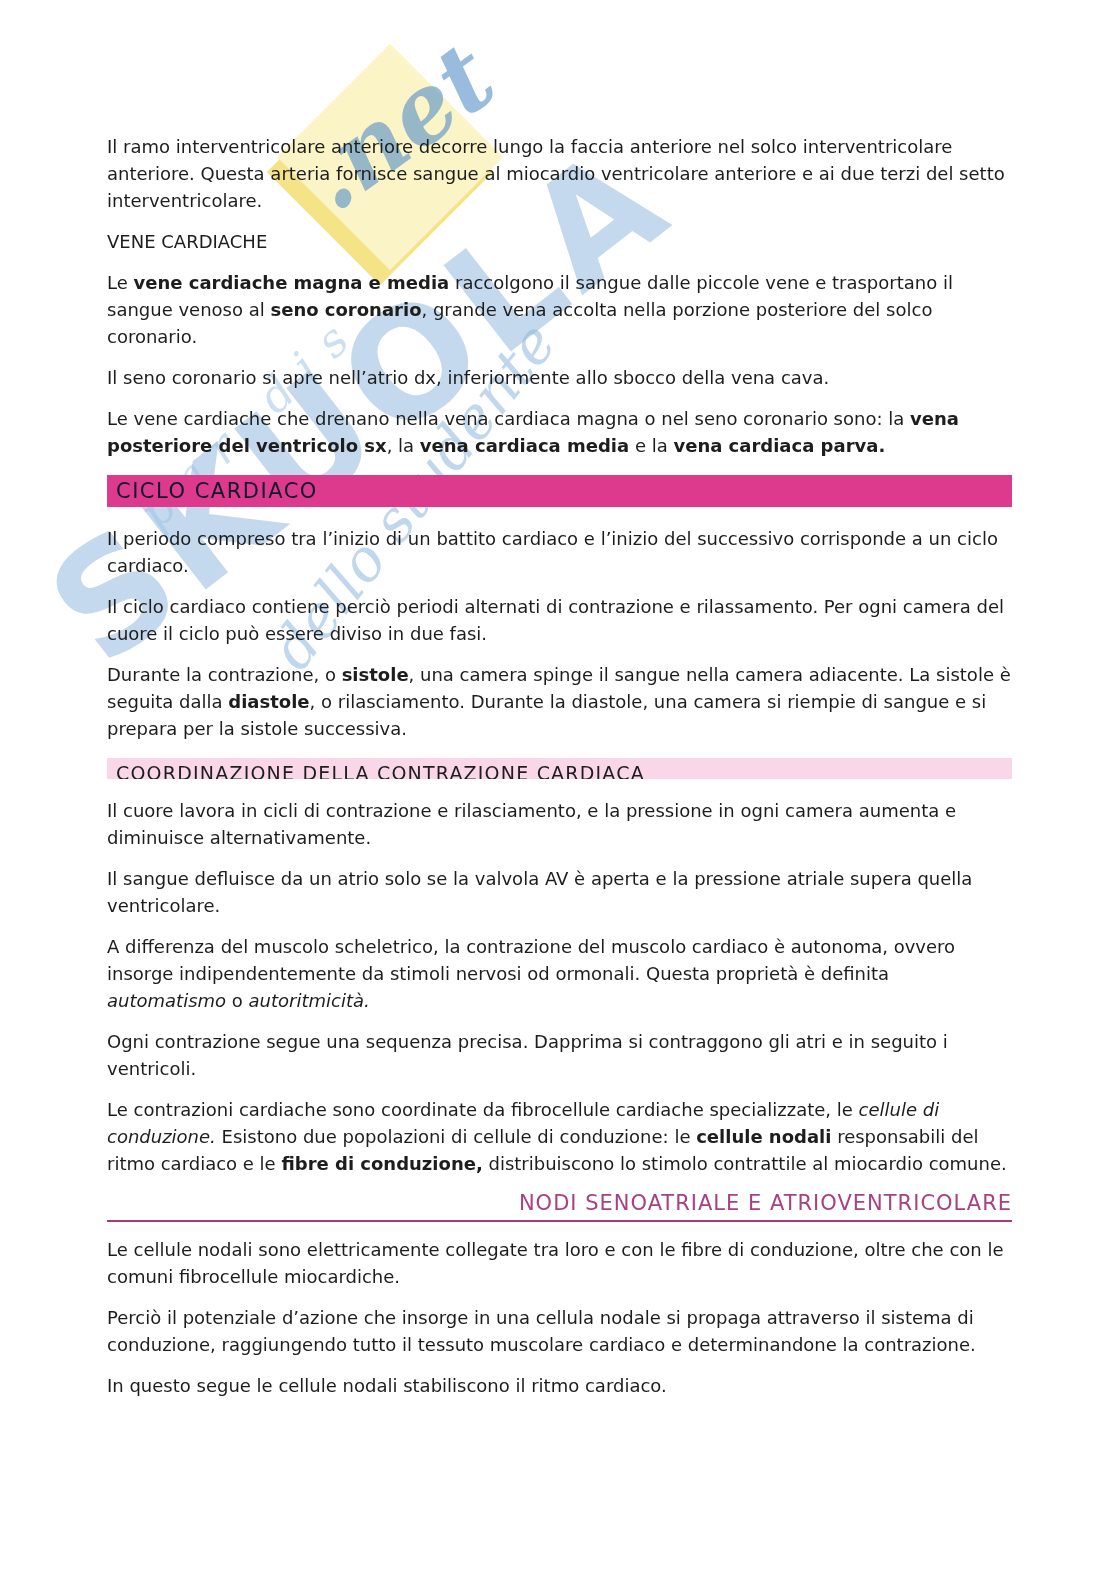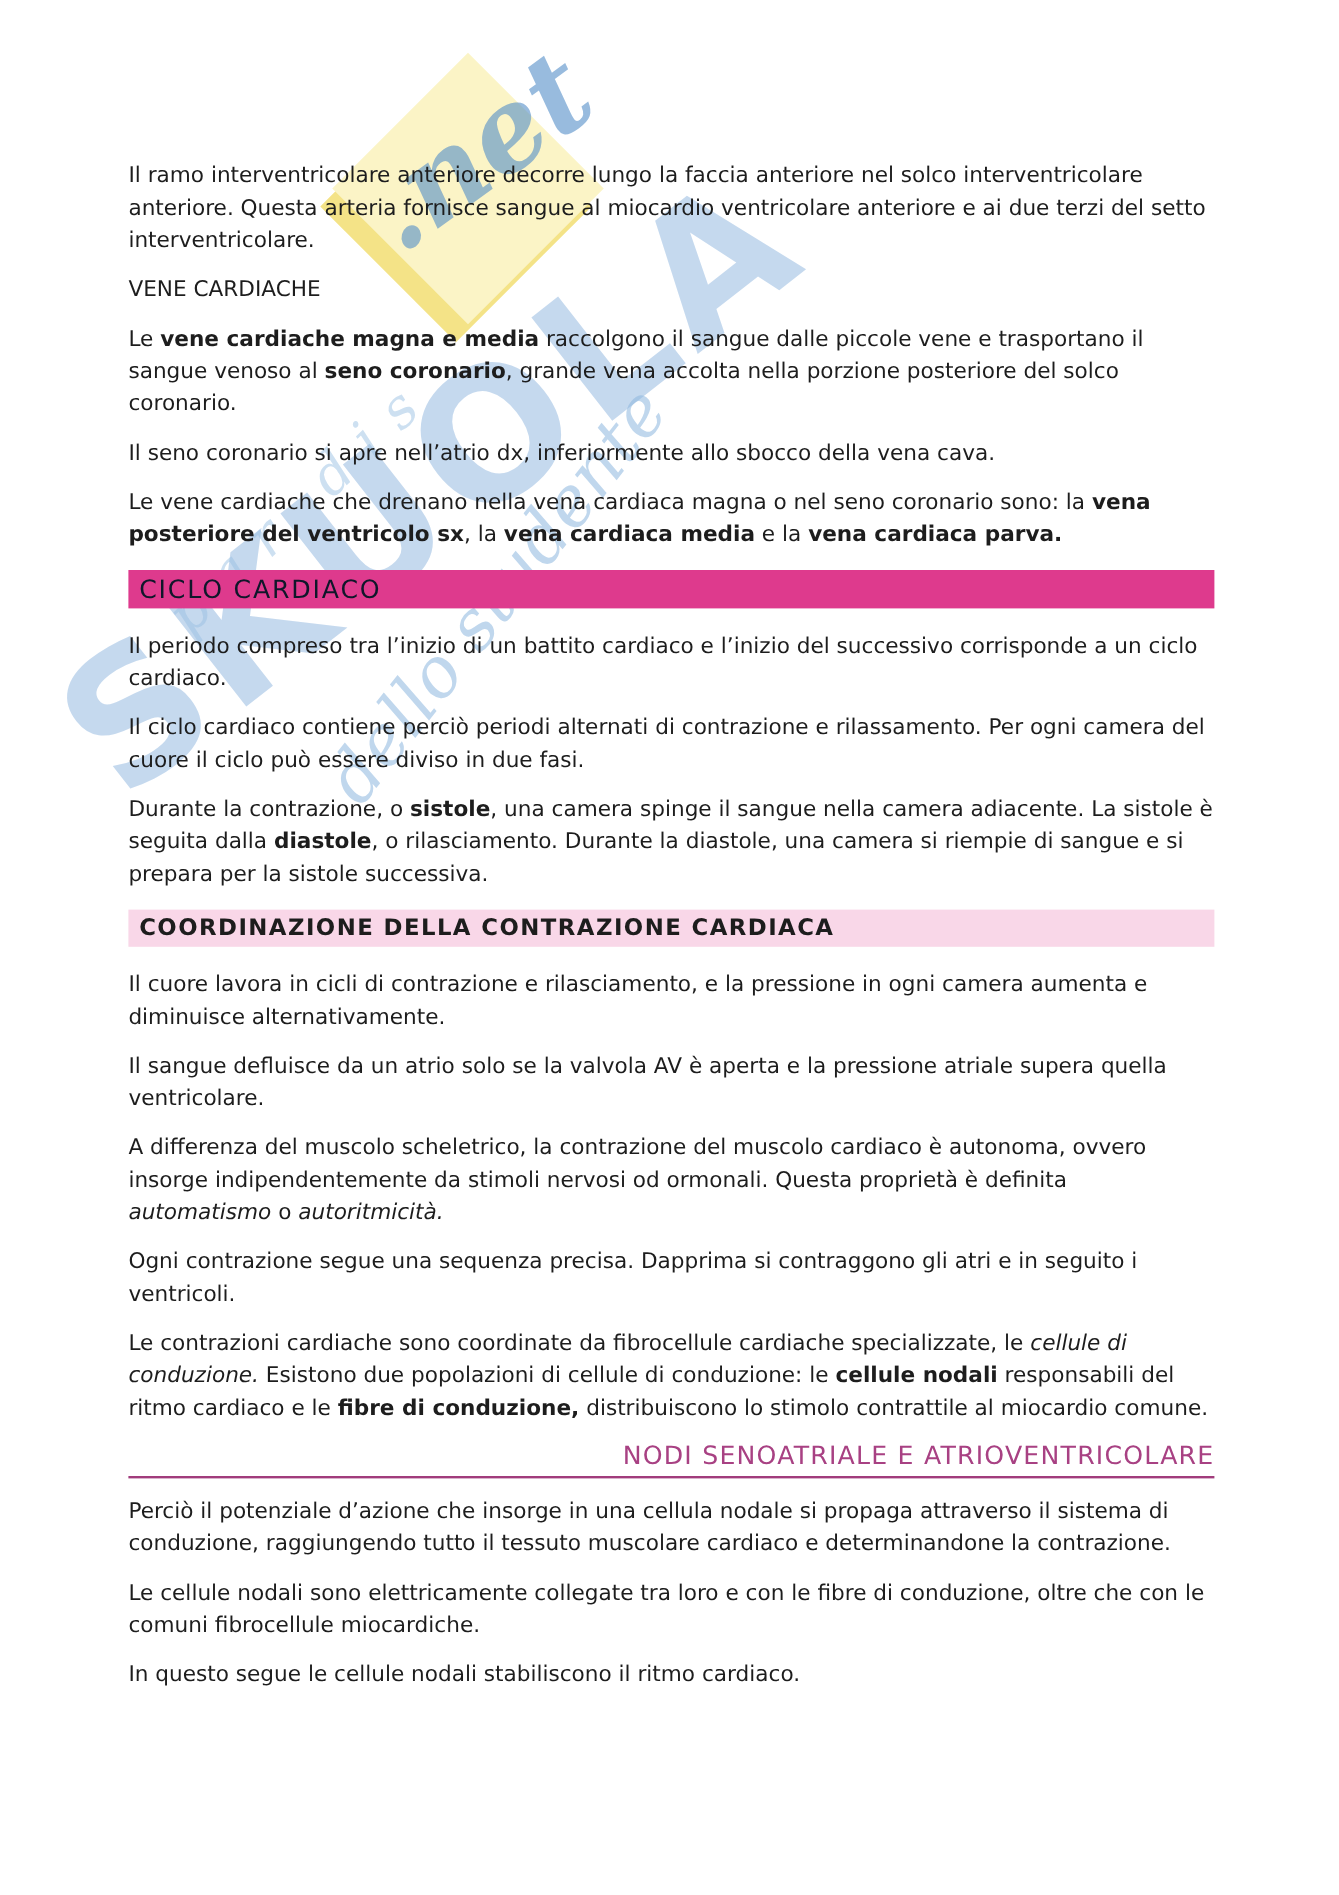--- a/index.html
+++ b/index.html
@@ -66,23 +66,23 @@
     background:var(--accent-pink);
     color:#0f172a;
     font-size:21px; line-height:32px; height:32px;
     padding-left:9px; letter-spacing:1.5px;
     white-space:nowrap; overflow:hidden;
   }
   .banner-light {
     margin:16px 0 18px 0;
     background:var(--light-pink);
     color:#1d1d1d;
-    font-size:19px; line-height:31px; height:31px;
+    font-size:19px; line-height:31px; height:21px;
     padding-left:9px; letter-spacing:1.2px;
-    white-space:nowrap; overflow:hidden;font-weight:bold;
+    white-space:nowrap; overflow:hidden;
   }
   .h-underline {
     margin:0 0 14px 0;
     color:var(--heading-pink);
     font-size:21px; line-height:24px; letter-spacing:1px;
     padding-bottom:5px;
     border-bottom:2px solid var(--underline-pink);
     text-align:right;
   }
 </style>
@@ -110,18 +110,18 @@
       <p class="para"><span>Il periodo compreso tra l’inizio di un battito cardiaco e l’inizio del successivo corrisponde a un ciclo cardiaco.</span></p>
       <p class="para"><span>Il ciclo cardiaco contiene perciò periodi alternati di contrazione e rilassamento. Per ogni camera del cuore il ciclo può essere diviso in due fasi.</span></p>
       <p class="para"><span>Durante la contrazione, o </span><span class="bold">sistole</span><span>, una camera spinge il sangue nella camera adiacente. La sistole è seguita dalla </span><span class="bold">diastole</span><span>, o rilasciamento. Durante la diastole, una camera si riempie di sangue e si prepara per la sistole successiva.</span></p>
       <div class="banner-light">COORDINAZIONE DELLA CONTRAZIONE CARDIACA</div>
       <p class="para"><span>Il cuore lavora in cicli di contrazione e rilasciamento, e la pressione in ogni camera aumenta e diminuisce alternativamente.</span></p>
       <p class="para"><span>Il sangue defluisce da un atrio solo se la valvola AV è aperta e la pressione atriale supera quella ventricolare.</span></p>
       <p class="para"><span>A differenza del muscolo scheletrico, la contrazione del muscolo cardiaco è autonoma, ovvero insorge indipendentemente da stimoli nervosi od ormonali. Questa proprietà è definita </span><span class="italic">automatismo</span><span> o </span><span class="italic">autoritmicità.</span></p>
       <p class="para"><span>Ogni contrazione segue una sequenza precisa. Dapprima si contraggono gli atri e in seguito i ventricoli.</span></p>
       <p class="para"><span>Le contrazioni cardiache sono coordinate da fibrocellule cardiache specializzate, le </span><span class="italic">cellule di conduzione.</span><span> Esistono due popolazioni di cellule di conduzione: le </span><span class="bold">cellule nodali</span><span> responsabili del ritmo cardiaco e le </span><span class="bold">fibre di conduzione,</span><span> distribuiscono lo stimolo contrattile al miocardio comune.</span></p>
       <div class="h-underline">NODI SENOATRIALE E ATRIOVENTRICOLARE</div>
+      <p class="para"><span>Le cellule nodali sono elettricamente collegate tra loro e con le fibre di conduzione, oltre che con le comuni fibrocellule miocardiche.</span></p>
       <p class="para"><span>Perciò il potenziale d’azione che insorge in una cellula nodale si propaga attraverso il sistema di conduzione, raggiungendo tutto il tessuto muscolare cardiaco e determinandone la contrazione.</span></p>
-      <p class="para"><span>Le cellule nodali sono elettricamente collegate tra loro e con le fibre di conduzione, oltre che con le comuni fibrocellule miocardiche.</span></p>
       <p class="para"><span>In questo segue le cellule nodali stabiliscono il ritmo cardiaco.</span></p>
     </div>
 
 </div>
 
 </body></html>

